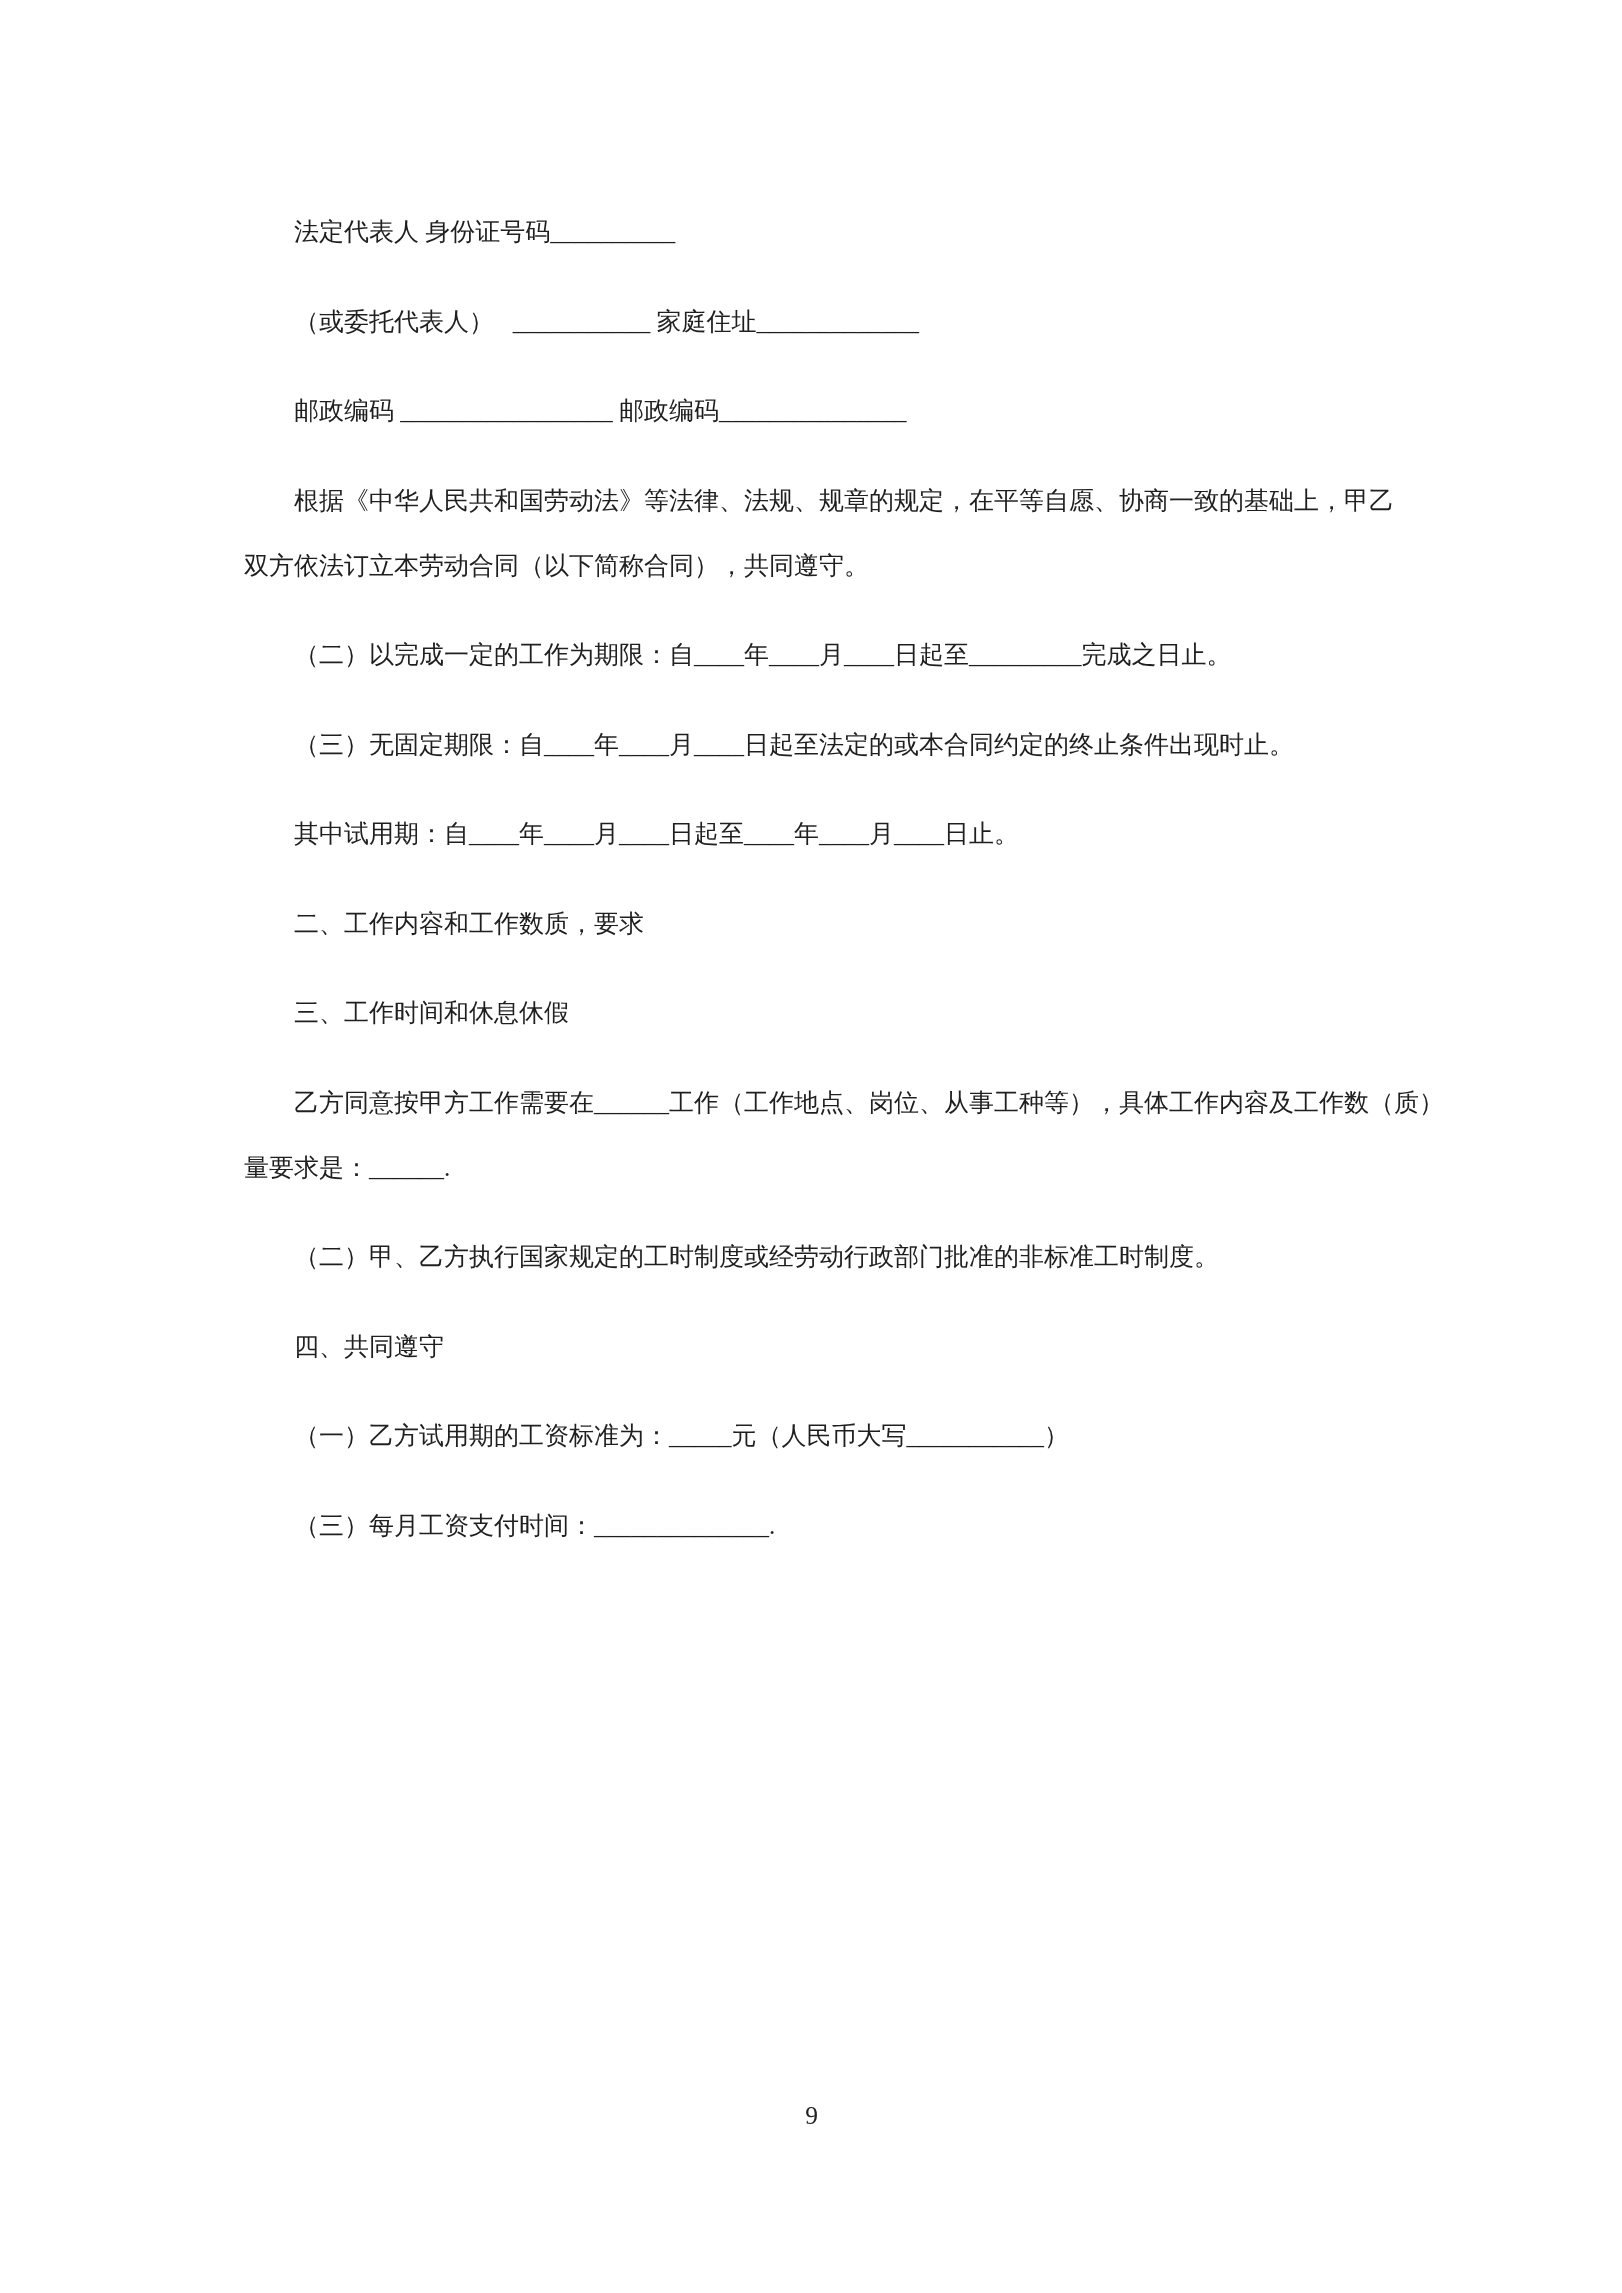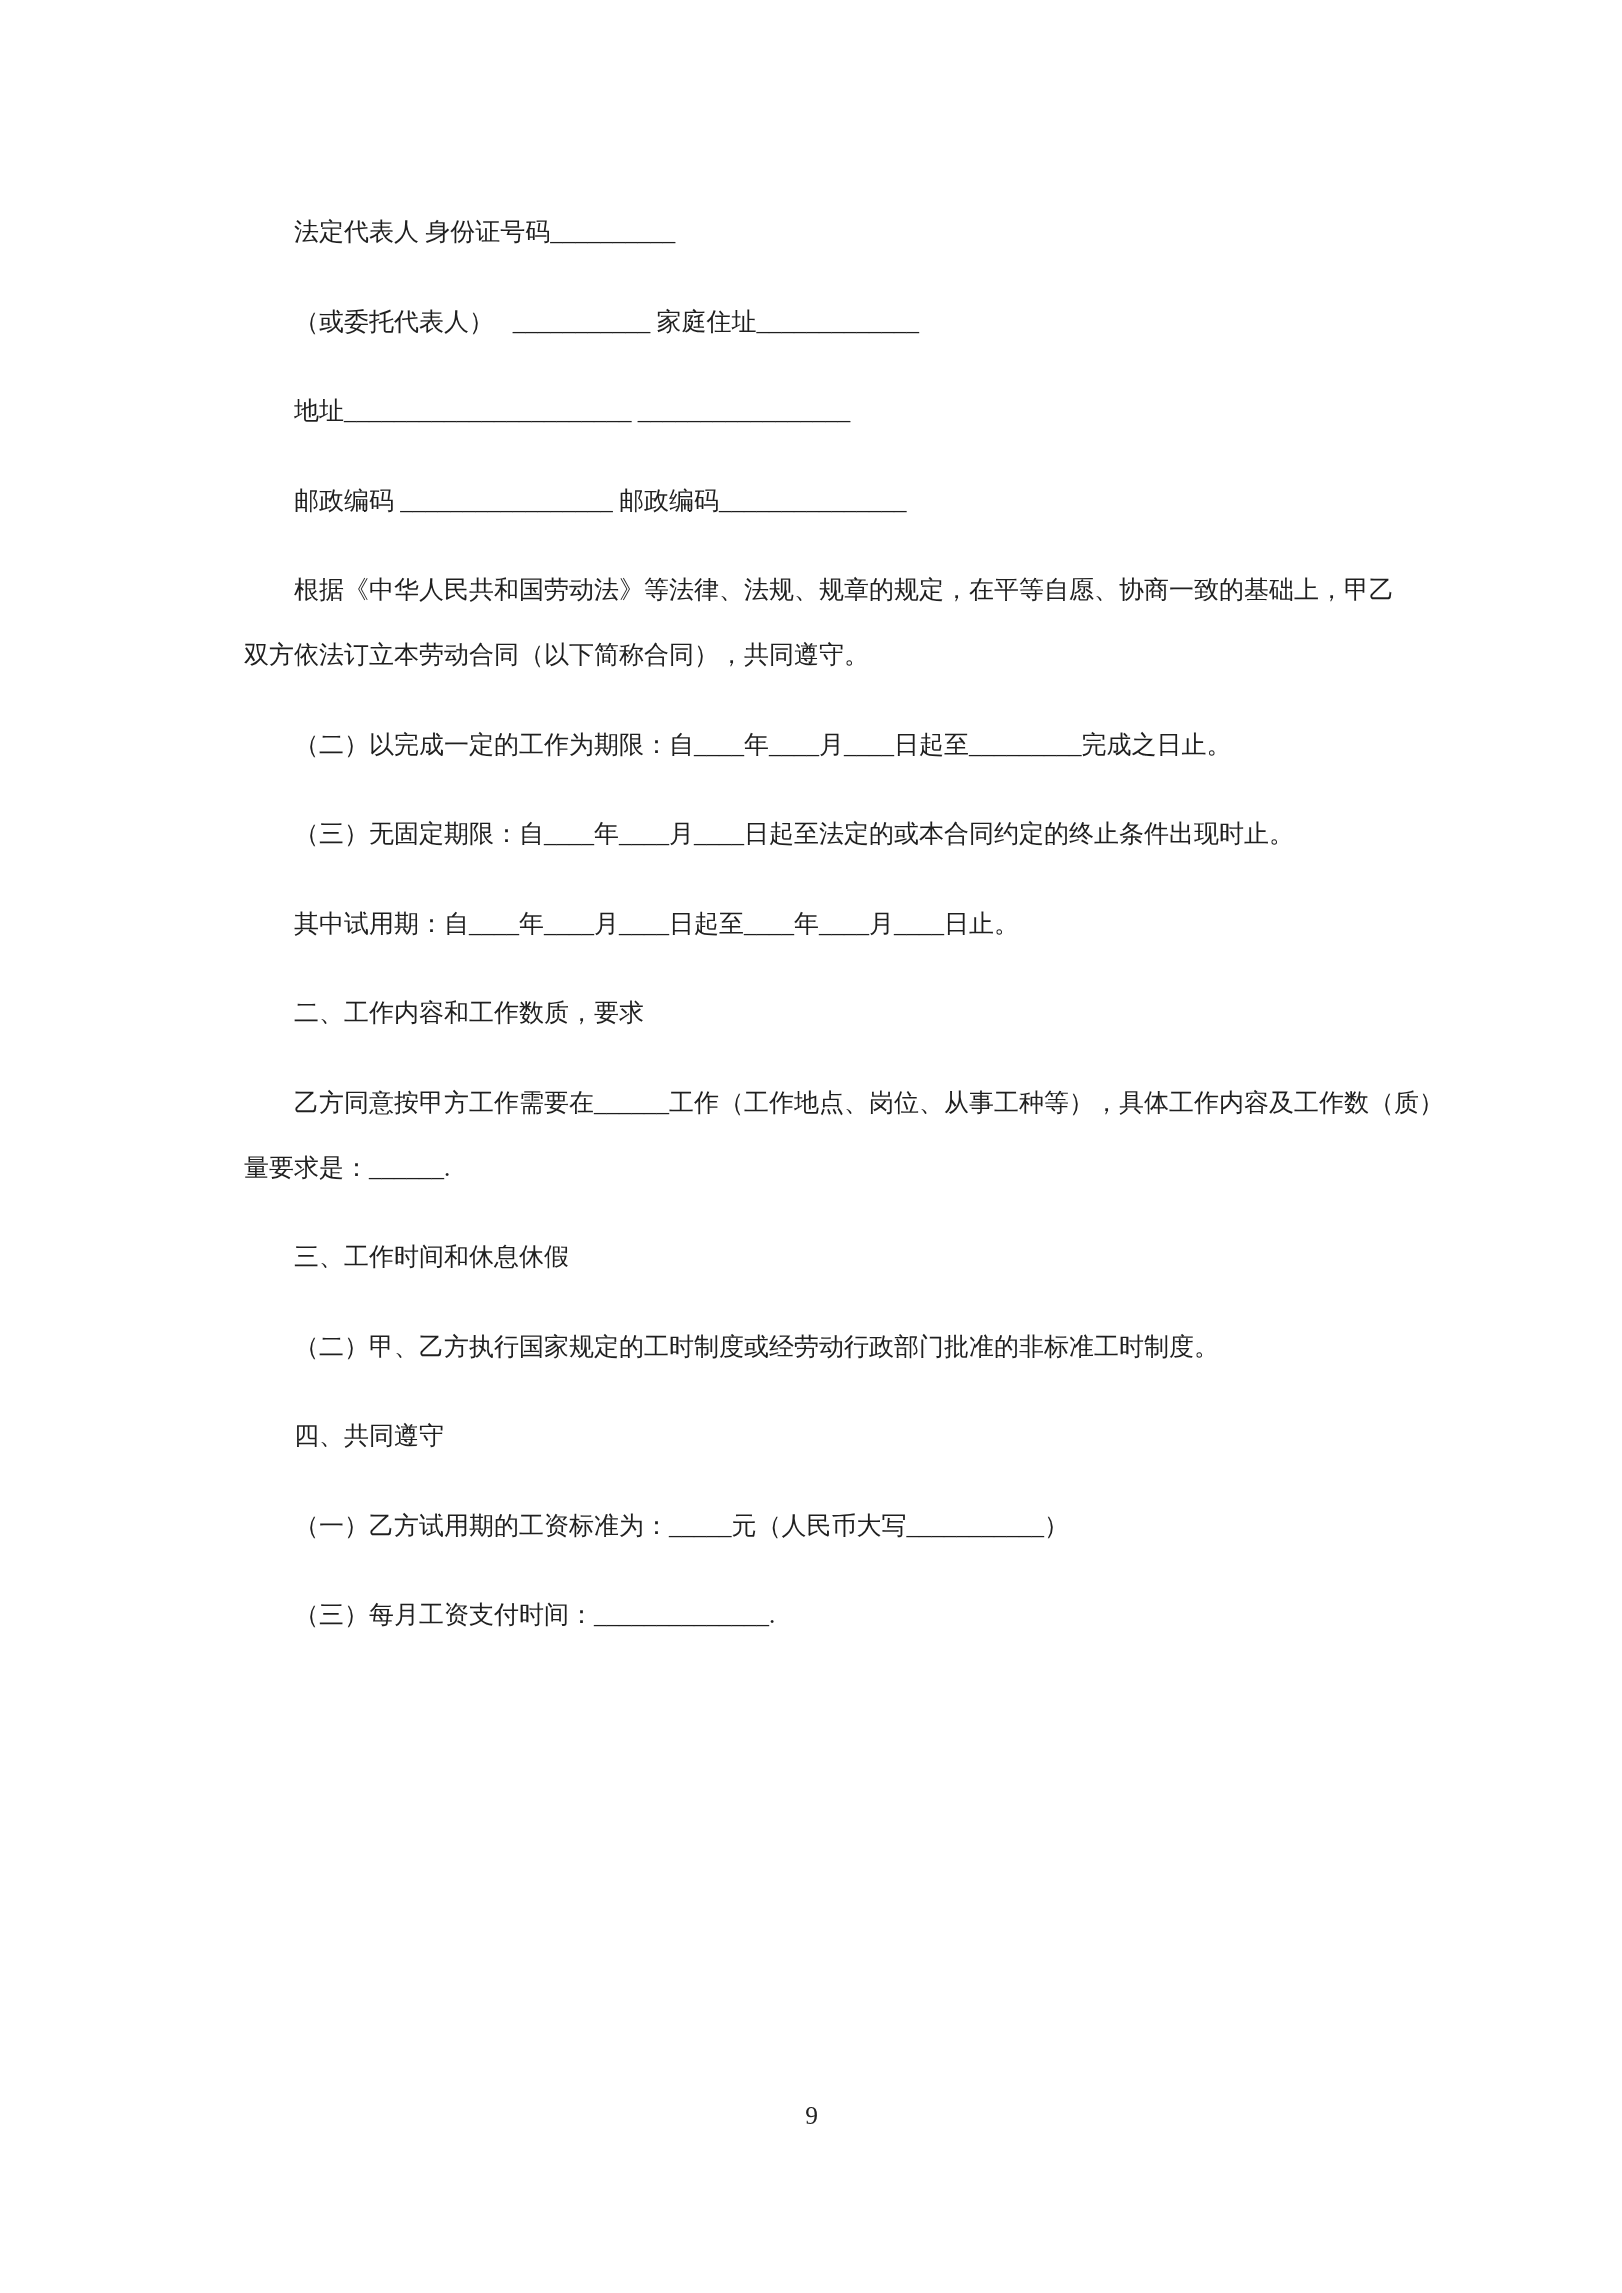--- a/index.html
+++ b/index.html
@@ -41,23 +41,20 @@
 <div class="page">
 
   <p class="para">
     <span class="line indent">法定代表人 身份证号码__________</span>
   </p>
 
   <p class="para">
     <span class="line indent">（或委托代表人）   ___________ 家庭住址_____________</span>
   </p>
 
-  <p class="para">
-    <span class="line indent">地址_______________________ _________________</span>
-  </p>
 
   <p class="para">
     <span class="line indent">邮政编码 _________________ 邮政编码_______________</span>
   </p>
 
   <p class="para">
     <span class="line indent">根据《中华人民共和国劳动法》等法律、法规、规章的规定，在平等自愿、协商一致的基础上，甲乙</span>
     <span class="line">双方依法订立本劳动合同（以下简称合同），共同遵守。</span>
   </p>
 
@@ -73,26 +70,26 @@
 
   <p class="para">
     <span class="line indent">其中试用期：自____年____月____日起至____年____月____日止。</span>
   </p>
 
   <p class="para">
     <span class="line indent">二、工作内容和工作数质，要求</span>
   </p>
 
   <p class="para">
-    <span class="line indent">乙方同意按甲方工作需要在______工作（工作地点、岗位、从事工种等），具体工作内容及工作数（质）</span>
-    <span class="line">量要求是：______.</span>
+    <span class="line indent">三、工作时间和休息休假</span>
   </p>
 
   <p class="para">
-    <span class="line indent">三、工作时间和休息休假</span>
+    <span class="line indent">乙方同意按甲方工作需要在______工作（工作地点、岗位、从事工种等），具体工作内容及工作数（质）</span>
+    <span class="line">量要求是：______.</span>
   </p>
 
 
   <p class="para">
     <span class="line indent">（二）甲、乙方执行国家规定的工时制度或经劳动行政部门批准的非标准工时制度。</span>
   </p>
 
   <p class="para">
     <span class="line indent">四、共同遵守</span>
   </p>

